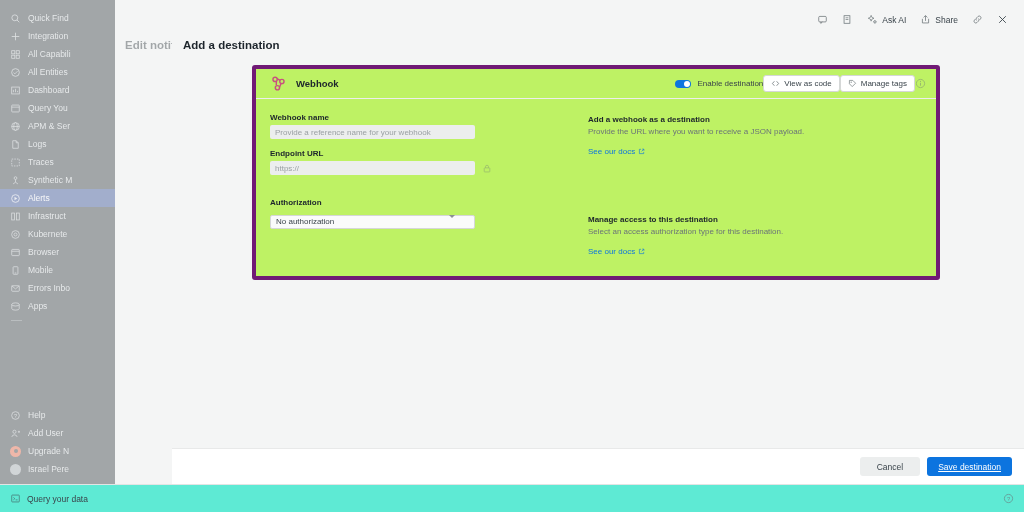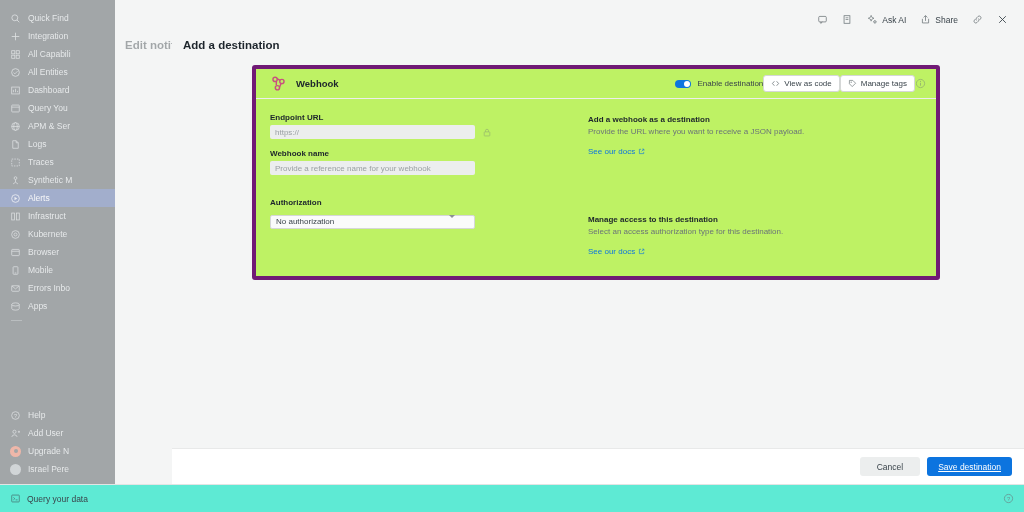--- a/index.html
+++ b/index.html
@@ -444,34 +444,34 @@
               <line x1="8" y1="7" x2="8" y2="11.2" stroke="#6b7478" stroke-width="1.3"></line>
               <circle cx="8" cy="4.8" r="0.85" fill="#6b7478"></circle>
             </svg>
         </div>
       </div>
 
       <div class="card-body">
         <div class="col-left">
 
           <div class="field">
+            <label class="flabel">Webhook name</label>
+            <div class="finput-row">
+              <input class="finput" type="text" placeholder="Provide a reference name for your webhook" style="">
+            </div>
+          </div>
+
+          <div class="field">
             <label class="flabel">Endpoint URL</label>
             <div class="finput-row">
               <input class="finput" type="text" placeholder="https://" style="">
               <svg class="lock-ic" viewBox="0 0 16 16">
                   <rect x="3.5" y="7" width="9" height="6.5" rx="1" fill="none" stroke="#6b7478" stroke-width="1.2"></rect>
                   <path d="M5.6 7 V5.2 a2.4 2.4 0 0 1 4.8 0 V7" fill="none" stroke="#6b7478" stroke-width="1.2"></path>
                 </svg>
-            </div>
-          </div>
-
-          <div class="field">
-            <label class="flabel">Webhook name</label>
-            <div class="finput-row">
-              <input class="finput" type="text" placeholder="Provide a reference name for your webhook" style="">
             </div>
           </div>
 
           <div class="field spaced">
             <label class="flabel">Authorization</label>
             <div class="select-wrap">
               <select class="fselect"><option value="No authorization">No authorization</option><option value="Basic">Basic</option><option value="Bearer token">Bearer token</option><option value="OAuth2">OAuth2</option></select>
               <span class="caret"></span>
             </div>
           </div>

